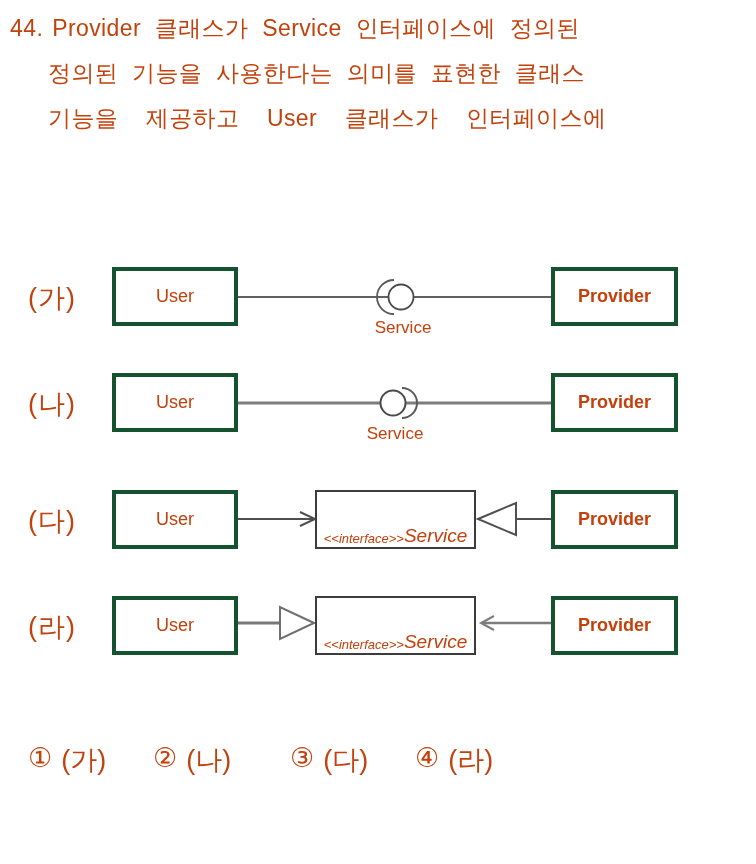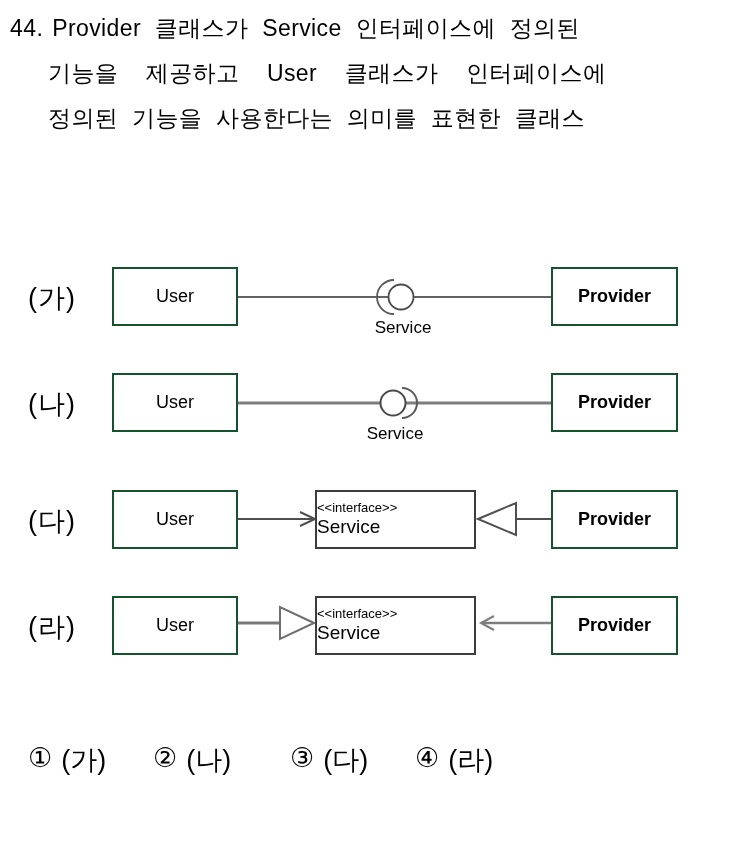--- a/index.html
+++ b/index.html
@@ -1,59 +1,59 @@
 <!DOCTYPE html>
 <html><head>
 <meta charset="utf-8">
 <style>
   html,body {margin:0; padding:0; background:#ffffff;}
   .page {
     position:relative; width:756px; height:864px; background:#ffffff;
-    font-family:"Liberation Sans", sans-serif; color:#000000; overflow:hidden;
+    font-family:"Liberation Sans", sans-serif; color:#c2410c; overflow:hidden;
   }
   
   .question {position:absolute; left:10px; top:6px; width:744px;}
   .qline {white-space:pre; font-size:23px; line-height:45px; word-spacing:7px; letter-spacing:0.4px;}
   .qline.indent {padding-left:38px;}
   .qnum {margin-right:9px;}
   
   .row {position:absolute; left:0; width:756px; height:92px;}
   .row-ga {top:267px;} .row-na {top:373px;} .row-da {top:490px;} .row-ra {top:596px;}
   .dlabel {position:absolute; left:28px; top:13px; font-size:27px; letter-spacing:1px;}
   .clsbox {
-    position:absolute; top:0; height:59px; background:#ffffff; border:2px solid #14532d;
+    position:absolute; top:0; height:59px; background:#ffffff; border:4px solid #14532d;
     display:flex; align-items:center; justify-content:center; font-size:18px; box-sizing:border-box;
   }
   .ubox {left:112px; width:126px;}
   .pbox {left:551px; width:127px;font-weight:bold;}
   .sbox {
     position:absolute; left:315px; top:0; width:161px; height:59px; background:#ffffff;
     border:2px solid #3c3c3c; box-sizing:border-box;
-    display:flex; flex-direction:column; align-items:flex-start; justify-content:center; line-height:1.15;
+    display:flex; align-items:flex-end; justify-content:center; line-height:1.15;font-style:italic;
   }
   .sbox .stereo {font-size:13px;}
   .sbox .sname {font-size:19px;}
   .conn {position:absolute; left:238px; top:0; width:313px; height:62px;}
   .slabel {position:absolute; top:51px; width:90px; text-align:center; font-size:17px;}
   .slabel-ga {left:358px;}
   .slabel-na {left:350px;}
   
   .choices {position:absolute; left:0; top:742px; width:756px; height:42px;}
   .choice {position:absolute; top:0; display:flex; gap:9px; font-size:27px; white-space:pre; cursor:default;}
   .choice-1 {left:28px;} .choice-2 {left:153px;} .choice-3 {left:290px;} .choice-4 {left:415px;}
 </style>
 </head>
 <body>
 
 <div class="page">
 
   <div class="question">
     <div class="qline"><span class="qnum">44.</span><span>Provider 클래스가 Service 인터페이스에 정의된</span></div>
+    <div class="qline indent">정의된 기능을 사용한다는 의미를 표현한 클래스</div>
     <div class="qline indent">기능을  제공하고  User  클래스가  인터페이스에</div>
-    <div class="qline indent">정의된 기능을 사용한다는 의미를 표현한 클래스</div>
   </div>
 
   <div class="row row-ga">
     <div class="dlabel">(가)</div>
     <div class="clsbox ubox">User</div>
     <svg class="conn" viewBox="0 0 313 62">
       <line x1="0" y1="30" x2="313" y2="30" stroke="#2e2e2e" stroke-width="1.6"></line>
       <path d="M 156 13 A 17 17 0 0 0 156 47" fill="none" stroke="#5a5a5a" stroke-width="1.8"></path>
       <circle cx="163" cy="30" r="12.5" fill="#ffffff" stroke="#4a4a4a" stroke-width="1.8"></circle>
     </svg>

